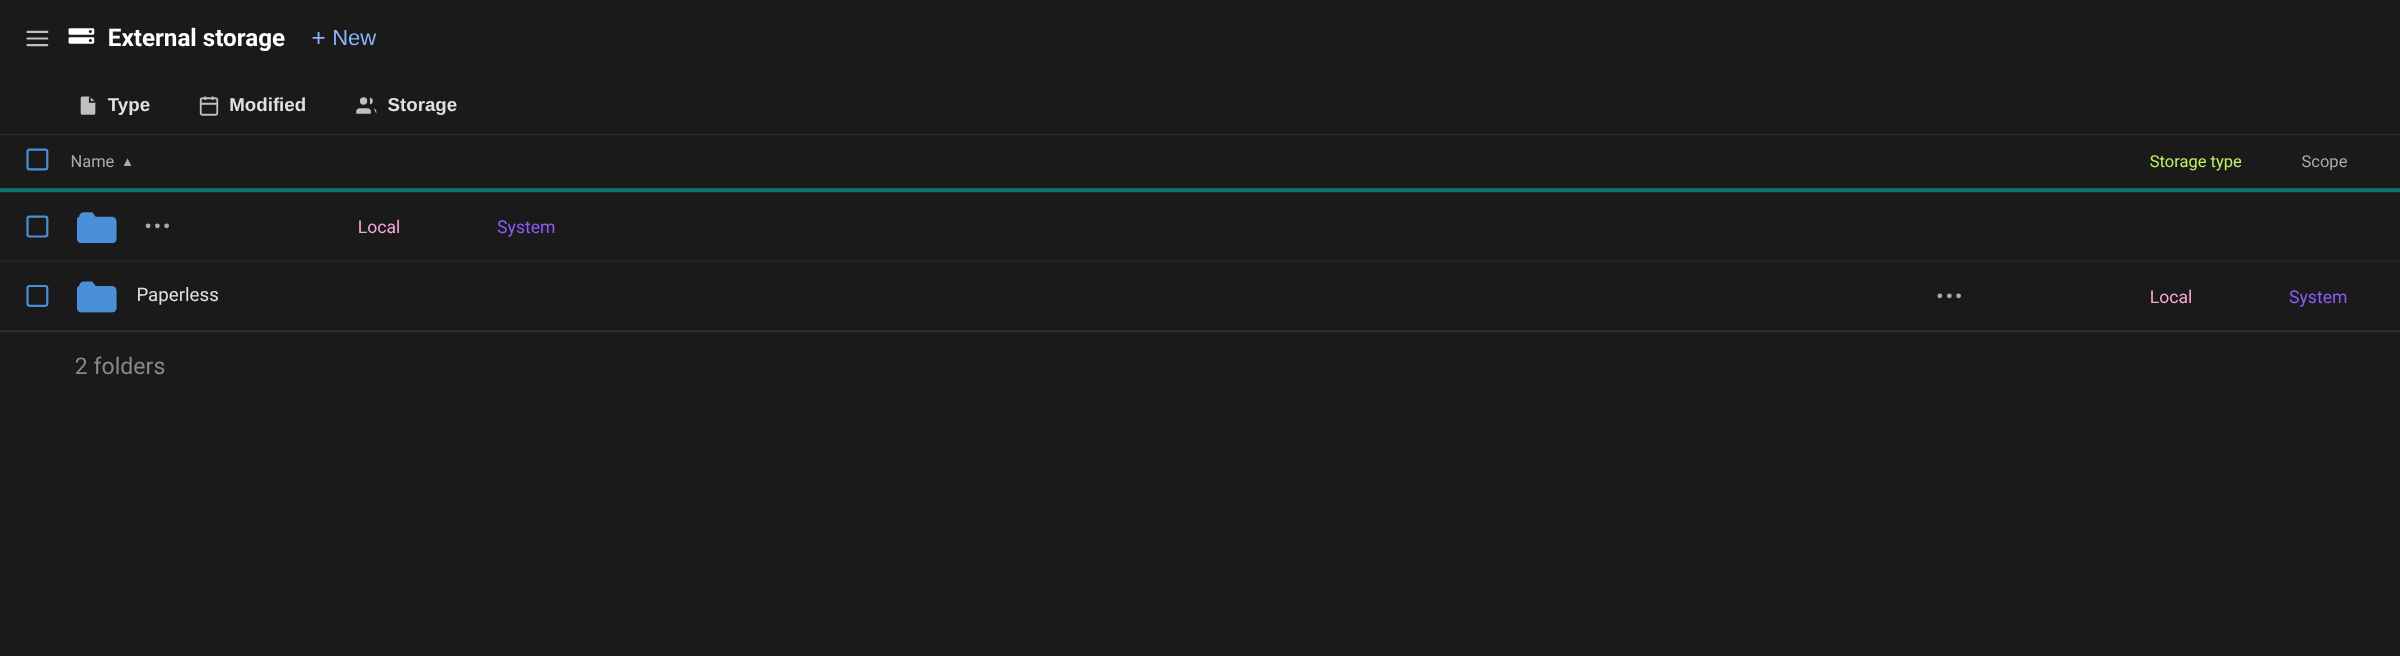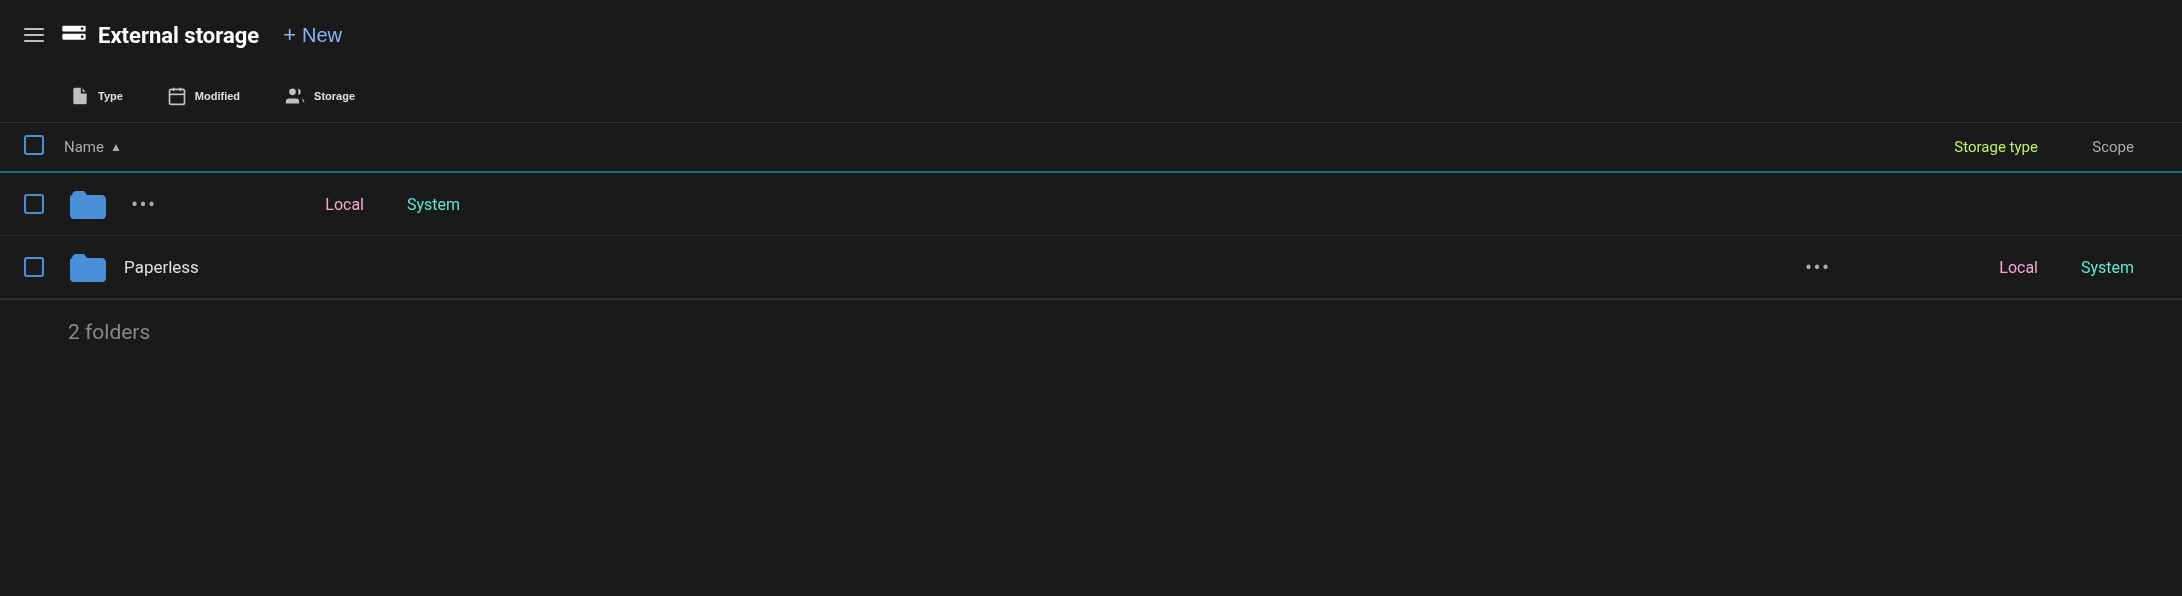--- a/index.html
+++ b/index.html
@@ -77,32 +77,32 @@
       background-color: #1a1a1a;
     }
 
     .filter-btn {
       display: flex;
       align-items: center;
       gap: 8px;
       background: transparent;
       border: none;
       color: #e0e0e0;
-      font-size: 11px;
+      font-size: 17px;
       font-weight: 600;
       cursor: pointer;
       padding: 6px 10px;
     }
 
     .table-header {
       display: flex;
       align-items: center;
       padding: 12px 24px;
       border-top: 1px solid #333;
-      border-bottom: 2px solid #0f766e;
+      border-bottom: 4px solid #0f766e;
       background-color: #1a1a1a;
     }
 
     .col-checkbox {
       width: 40px;
       flex-shrink: 0;
     }
 
     .col-name {
       flex: 1;
@@ -202,23 +202,24 @@
       text-align: right;
       font-size: 16px;
       color: #f9a8d4;
       flex-shrink: 0;
     }
 
     .row-scope {
       width: 120px;
       text-align: right;
       font-size: 16px;
-      color: #5eead4;
+      color: #8b5cf6;
       flex-shrink: 0;
       padding-right: 24px;
+      margin-left: 45px;
     }
 
     .footer-row {
       padding: 20px 24px 20px 68px;
       font-size: 21px;
       color: #888888;
     }
 
     .divider {
       height: 1px;

